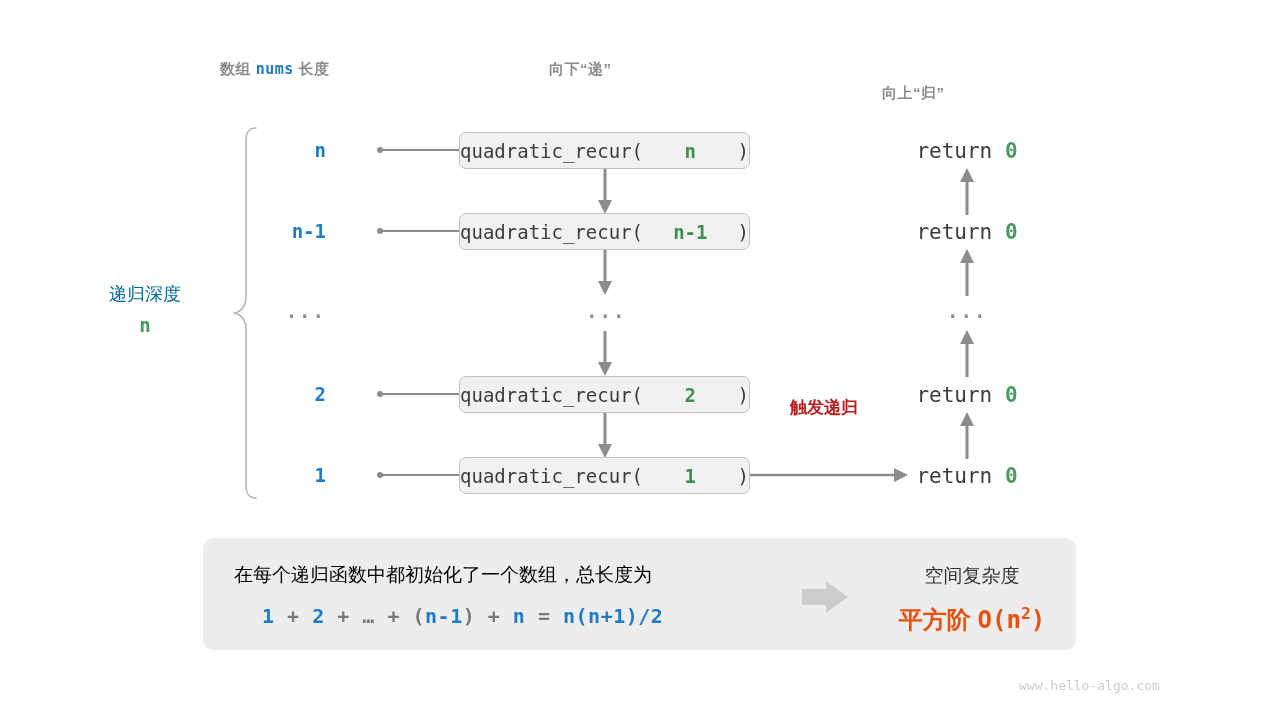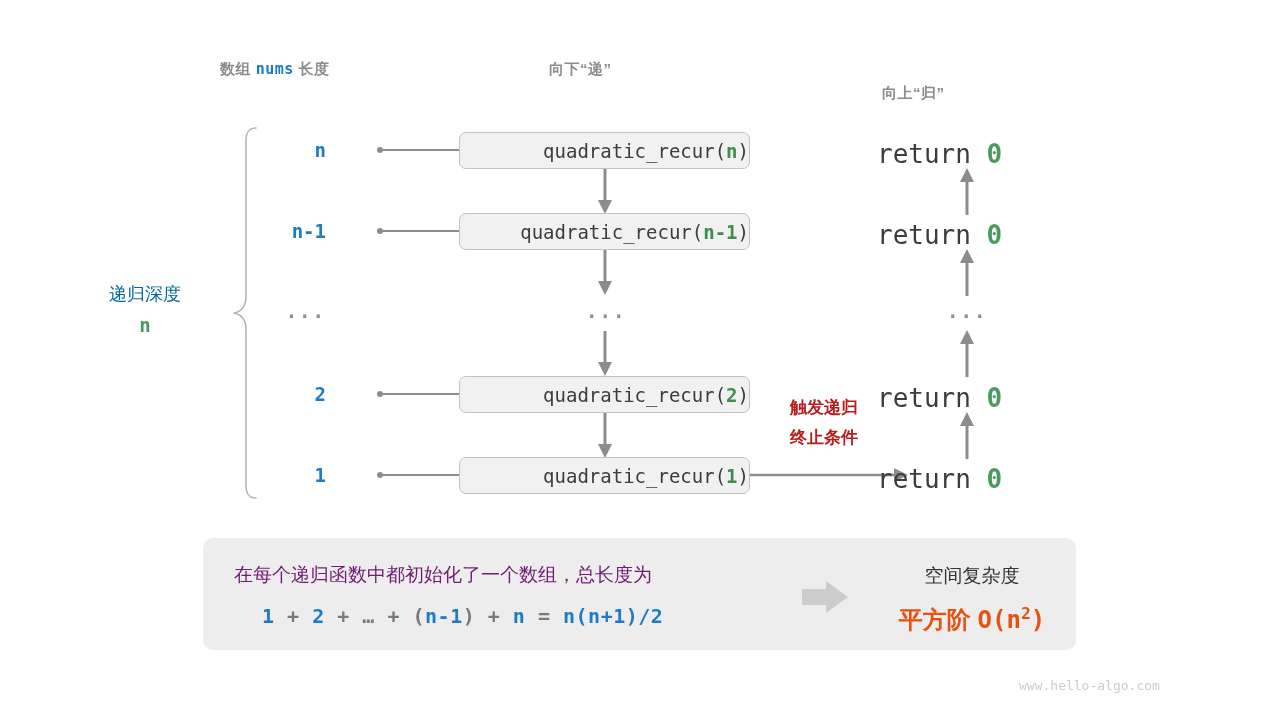--- a/index.html
+++ b/index.html
@@ -68,37 +68,38 @@
   }
 
   
   .fn-box {
     box-sizing: border-box;
     background: #f1f1f1;
     border: 1.4px solid #c2c2c2;
     border-radius: 7px;
     display: flex;
     align-items: center;
-    justify-content: flex-end;
+    justify-content: space-between;
     font-family: "DejaVu Sans Mono", "Liberation Mono", monospace;
     font-size: 19px;
     color: #3c3c3c;
     white-space: nowrap;
   }
   .fn-box .arg {
     color: #3e8e4f;
     font-weight: bold;
   }
 
   
   .ret-label {
     font-family: "DejaVu Sans Mono", "Liberation Mono", monospace;
-    font-size: 26px;
+    font-size: 21px;
     color: #3c3c3c;
     white-space: nowrap;
+    text-align: center;
   }
   .ret-label .zero {
     color: #4a9a5e;
     font-weight: bold;
   }
 
   
   .trigger-note {
     font-size: 17px;
     font-weight: bold;
@@ -109,21 +110,21 @@
   }
 
   
   .summary-panel {
     box-sizing: border-box;
     background: #ededed;
     border-radius: 10px;
   }
   .summary-text {
     font-size: 19px;
-    color: #701a75;
+    color: #000000;
     white-space: nowrap;
   }
   .formula {
     font-family: "DejaVu Sans Mono", "Liberation Mono", monospace;
     font-size: 20px;
     font-weight: bold;
     color: #7a7a7a;
     white-space: nowrap;
     letter-spacing: 0.5px;
   }
@@ -297,21 +298,20 @@
   <line x1="0" y1="9" x2="146" y2="9" stroke="#8c8c8c" stroke-width="2.6"></line>
   <polygon points="158,9 144,2 144,16" fill="#8c8c8c"></polygon>
 </svg>
 
 <div class="abs ret-label" style="left:877px; top:464px; width:180px;">
   <span>return </span><span class="zero">0</span>
 </div>
 
 <div class="abs trigger-note" style="left:756px; top:393px; width:136px;">
   <div>触发递归</div>
-  <div>终止条件</div>
 </div>
 
 <div class="abs summary-panel" style="left:203px; top:538px; width:873px; height:112px;"></div>
 
 <div class="abs summary-text" style="left:234px; top:562px;">在每个递归函数中都初始化了一个数组，总长度为</div>
 
 <div class="abs formula" style="left:262px; top:604px;">
   <span class="b">1</span><span> + </span><span class="b">2</span><span> + </span><span>…</span><span> + </span><span>(</span><span class="b">n-1</span><span>)</span><span> + </span><span class="b">n</span><span> = </span><span class="b">n(n+1)/2</span>
 </div>
 

